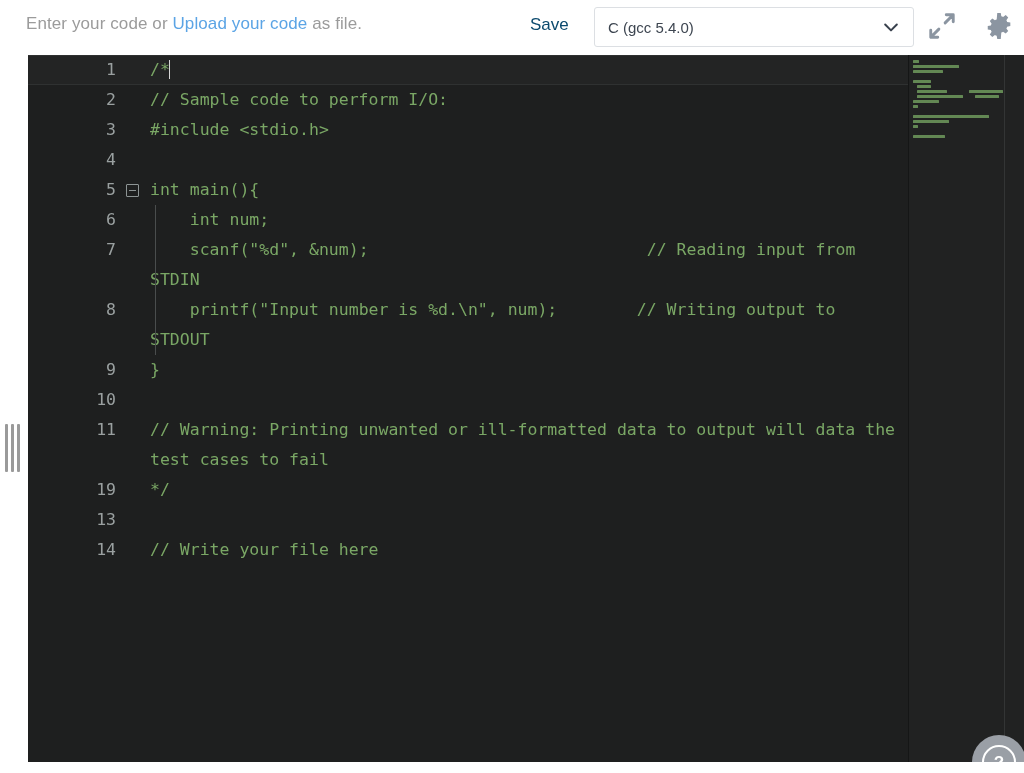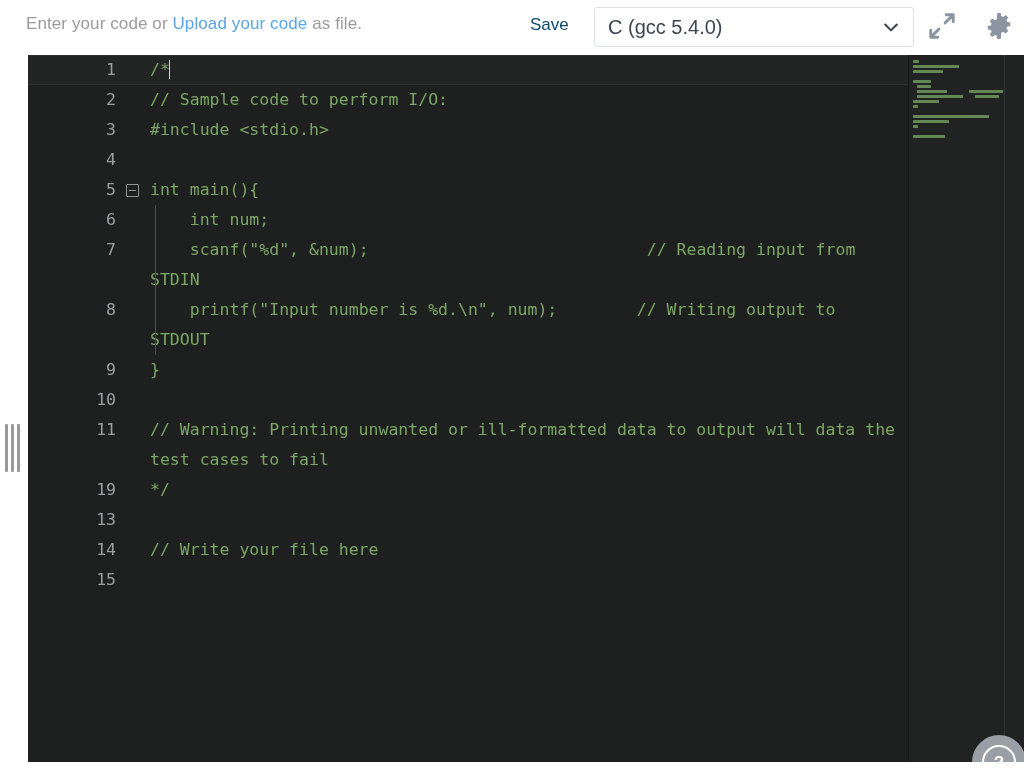--- a/index.html
+++ b/index.html
@@ -54,21 +54,21 @@
     height: 40px;
     background: #ffffff;
     border: 1px solid #dcdfe3;
     border-radius: 3px;
     box-sizing: border-box;
     display: flex;
     align-items: center;
     cursor: pointer;
   }
   .lang-select .label {
-    font-size: 20px;
+    font-size: 15px;
     color: #3e4651;
     margin-left: 13px;
     flex: 1;
     white-space: nowrap;
   }
   .chev {
     width: 20px;
     height: 20px;
     margin-right: 12px;
     flex: 0 0 auto;
@@ -324,21 +324,20 @@
       <div class="line"><span class="gutter">5</span><span class="fold"></span><span>int main(){</span></div>
       <div class="line indented"><span class="gutter">6</span><span>    int num;</span></div>
       <div class="line indented"><span class="gutter">7</span><span>    scanf("%d", &amp;num);                            // Reading input from STDIN</span></div>
       <div class="line indented"><span class="gutter">8</span><span>    printf("Input number is %d.\n", num);        // Writing output to STDOUT</span></div>
       <div class="line"><span class="gutter">9</span><span>}</span></div>
       <div class="line"><span class="gutter">10</span><span></span></div>
       <div class="line"><span class="gutter">11</span><span>// Warning: Printing unwanted or ill-formatted data to output will data the test cases to fail</span></div>
       <div class="line"><span class="gutter">19</span><span>*/</span></div>
       <div class="line"><span class="gutter">13</span><span></span></div>
       <div class="line"><span class="gutter">14</span><span>// Write your file here</span></div>
-      <div class="line"><span class="gutter">15</span><span></span></div>
     </div>
 
   <div class="minimap-divider"></div>
   <div class="minimap">
     <div class="mm-lines" id="mm-lines">
         <div class="mm-row">
           <span class="mm-seg" style="left: 0px; width: 6px;"></span>
         </div>
         <div class="mm-row">
           <span class="mm-seg" style="left: 0px; width: 46px;"></span>

